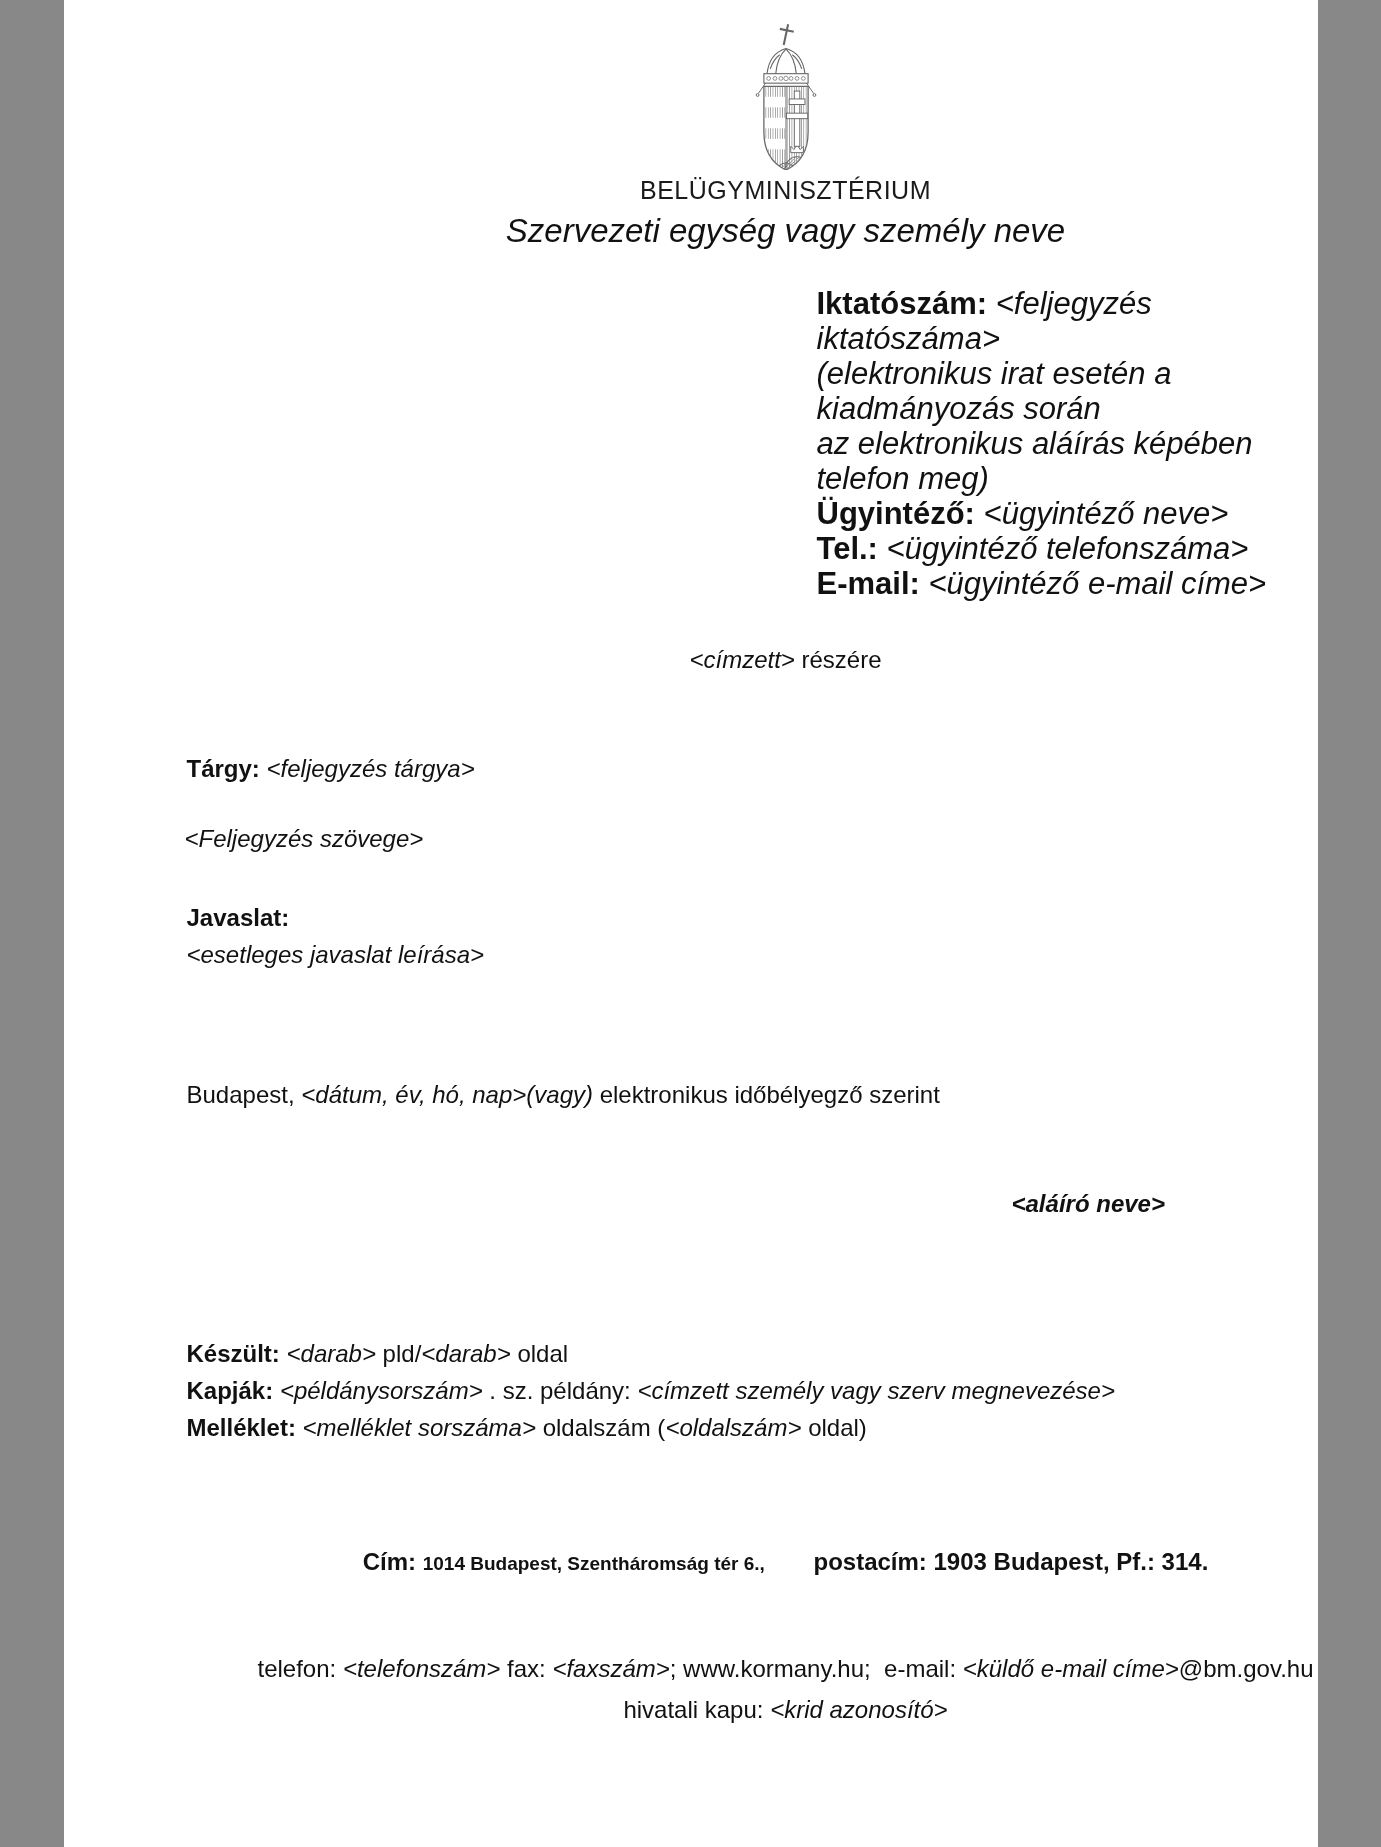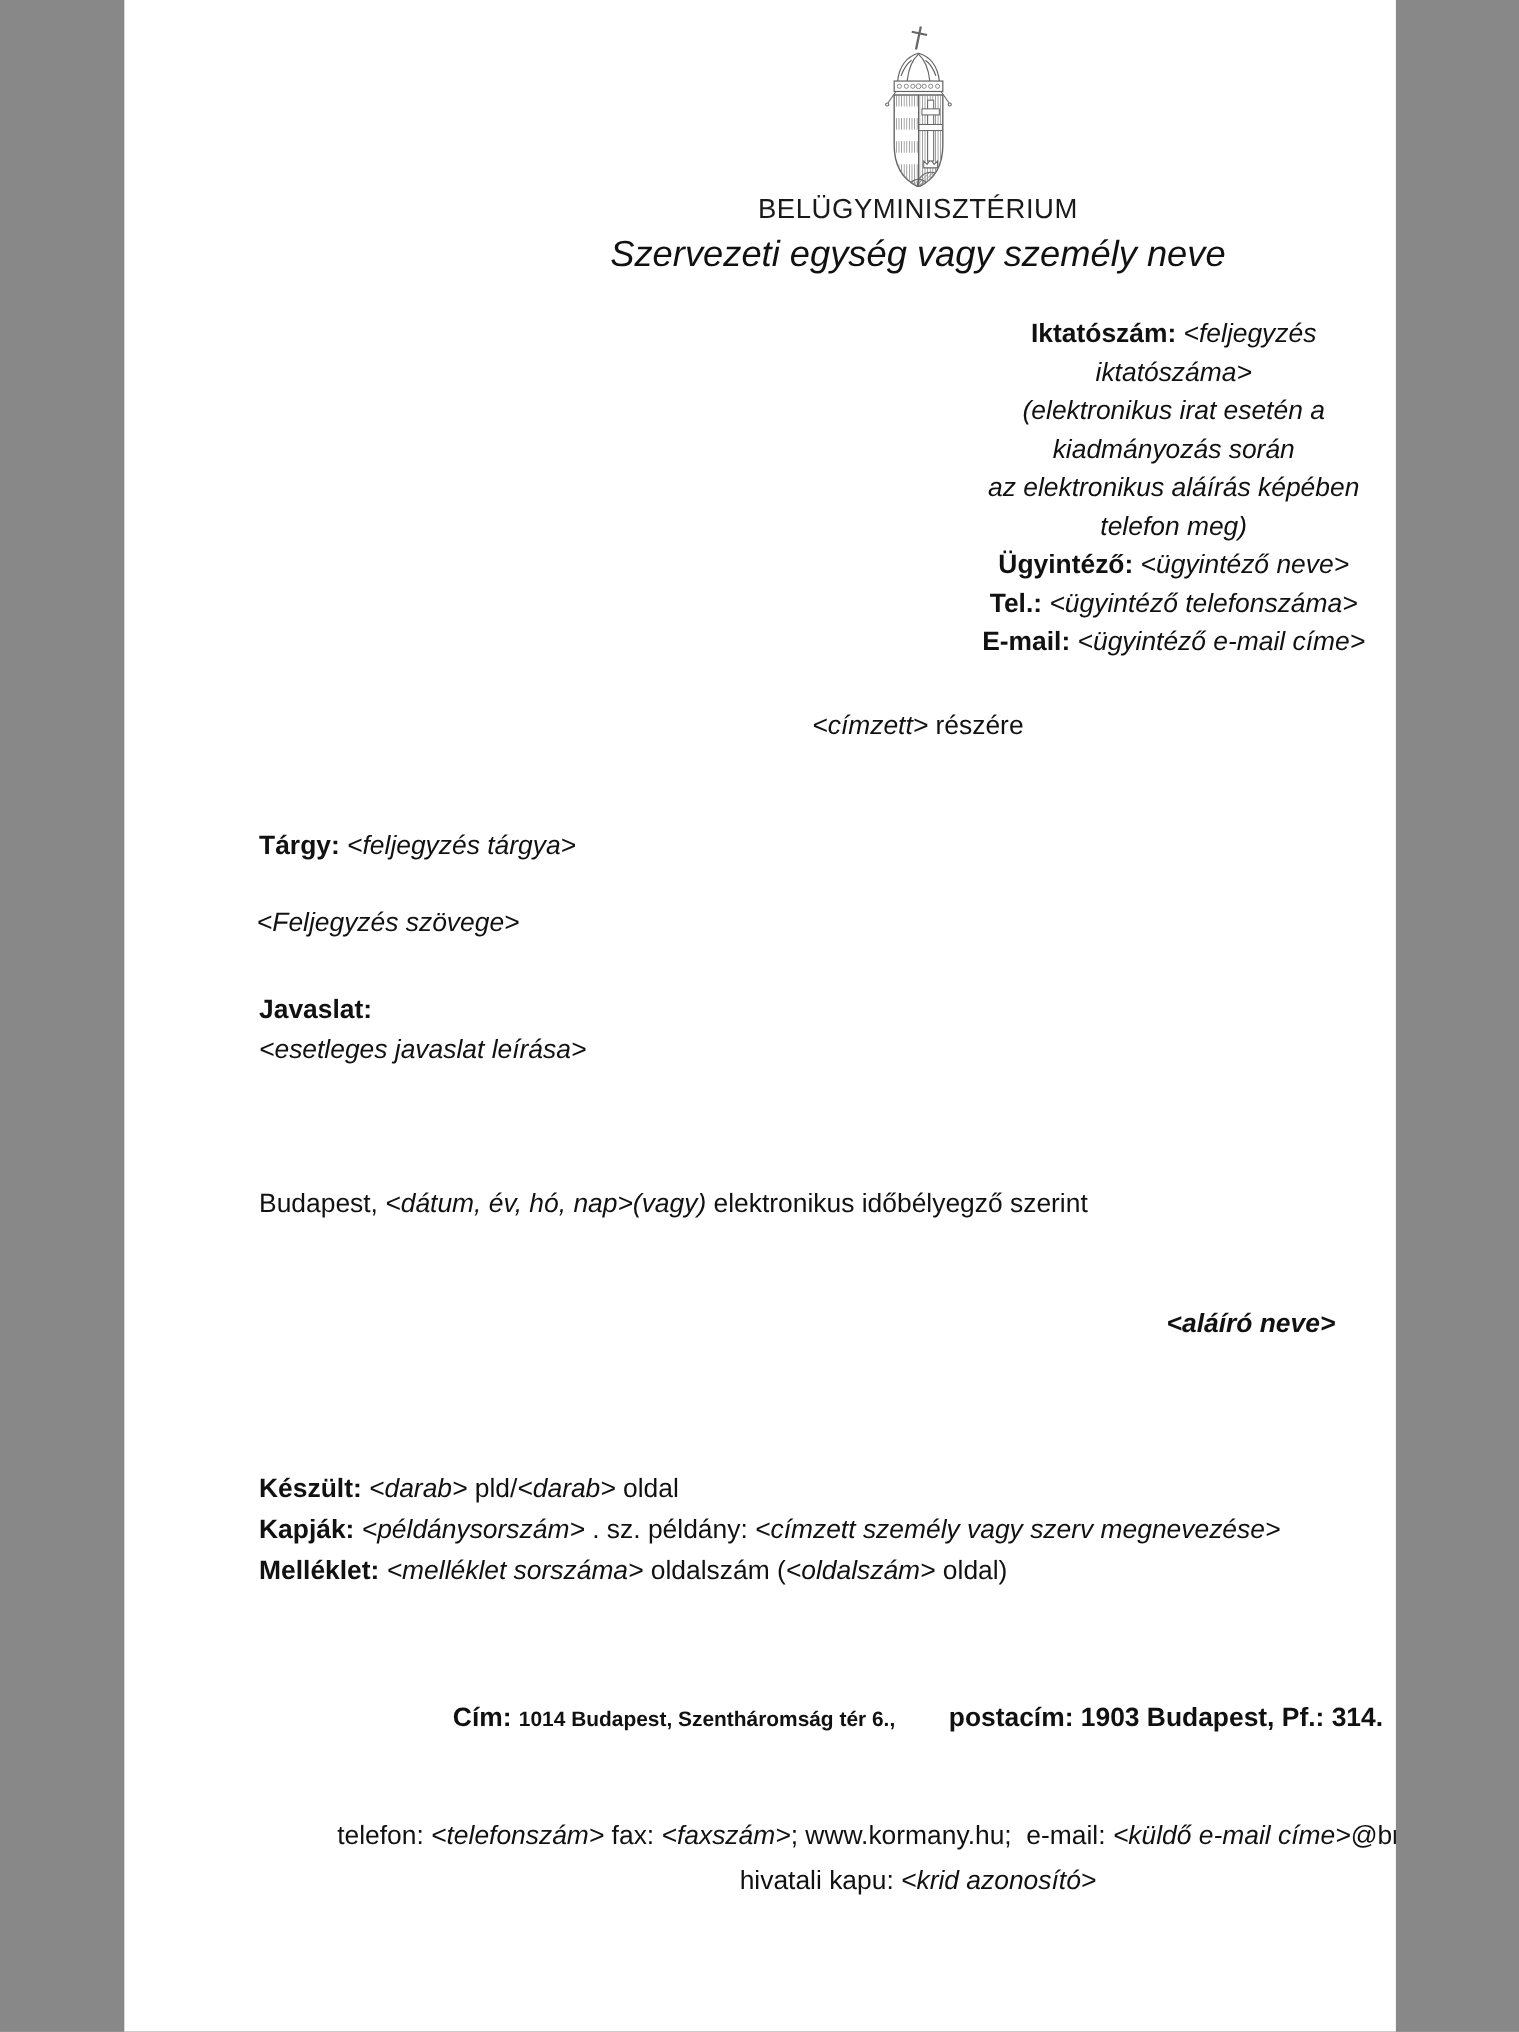--- a/index.html
+++ b/index.html
@@ -1,30 +1,30 @@
 <!DOCTYPE html>
 <html lang="hu"><head>
 <meta charset="utf-8">
 <style>
   html,body{margin:0;padding:0;background:#888;}
   .page{
     position:relative;
-    width:1156px;height:1847px;
+    width:1254px;height:1847px;
     background:#ffffff;
     font-family:"Liberation Sans","DejaVu Sans",sans-serif;
     color:#111;
     overflow:hidden;
     margin:0 auto;
   }
   .abs{position:absolute;}
   .center-col{left:123px;width:1198px;text-align:center;}
   .crest{top:20px;left:686px;width:72px;height:150px;}
   .ministry{top:176px;font-size:25px;letter-spacing:0.5px;color:#1a1a1a;}
   .orgunit{top:212px;font-size:33px;font-style:italic;}
-  .meta{top:286px;left:753px;font-size:24px;line-height:35px;text-align:center;}
+  .meta{top:286px;left:753px;font-size:31px;line-height:35px;}
   .doc-title{top:571px;font-size:27px;font-weight:700;letter-spacing:0.5px;}
   .addressee{top:646px;font-size:24px;}
   .subject{top:755px;left:123px;font-size:24px;}
   .body-ph{top:825px;left:121px;font-size:24px;font-style:italic;}
   .proposal{top:899px;left:123px;font-size:24px;line-height:37px;}
   .dateline{top:1081px;left:123px;font-size:24px;}
   .signature{top:1190px;left:948px;font-size:24px;font-weight:700;font-style:italic;}
   .distribution{top:1335px;left:123px;font-size:24px;line-height:37px;}
   .footer1{top:1548px;font-size:24px;font-weight:bold;}
   .footer1 .small{font-size:19px;}

